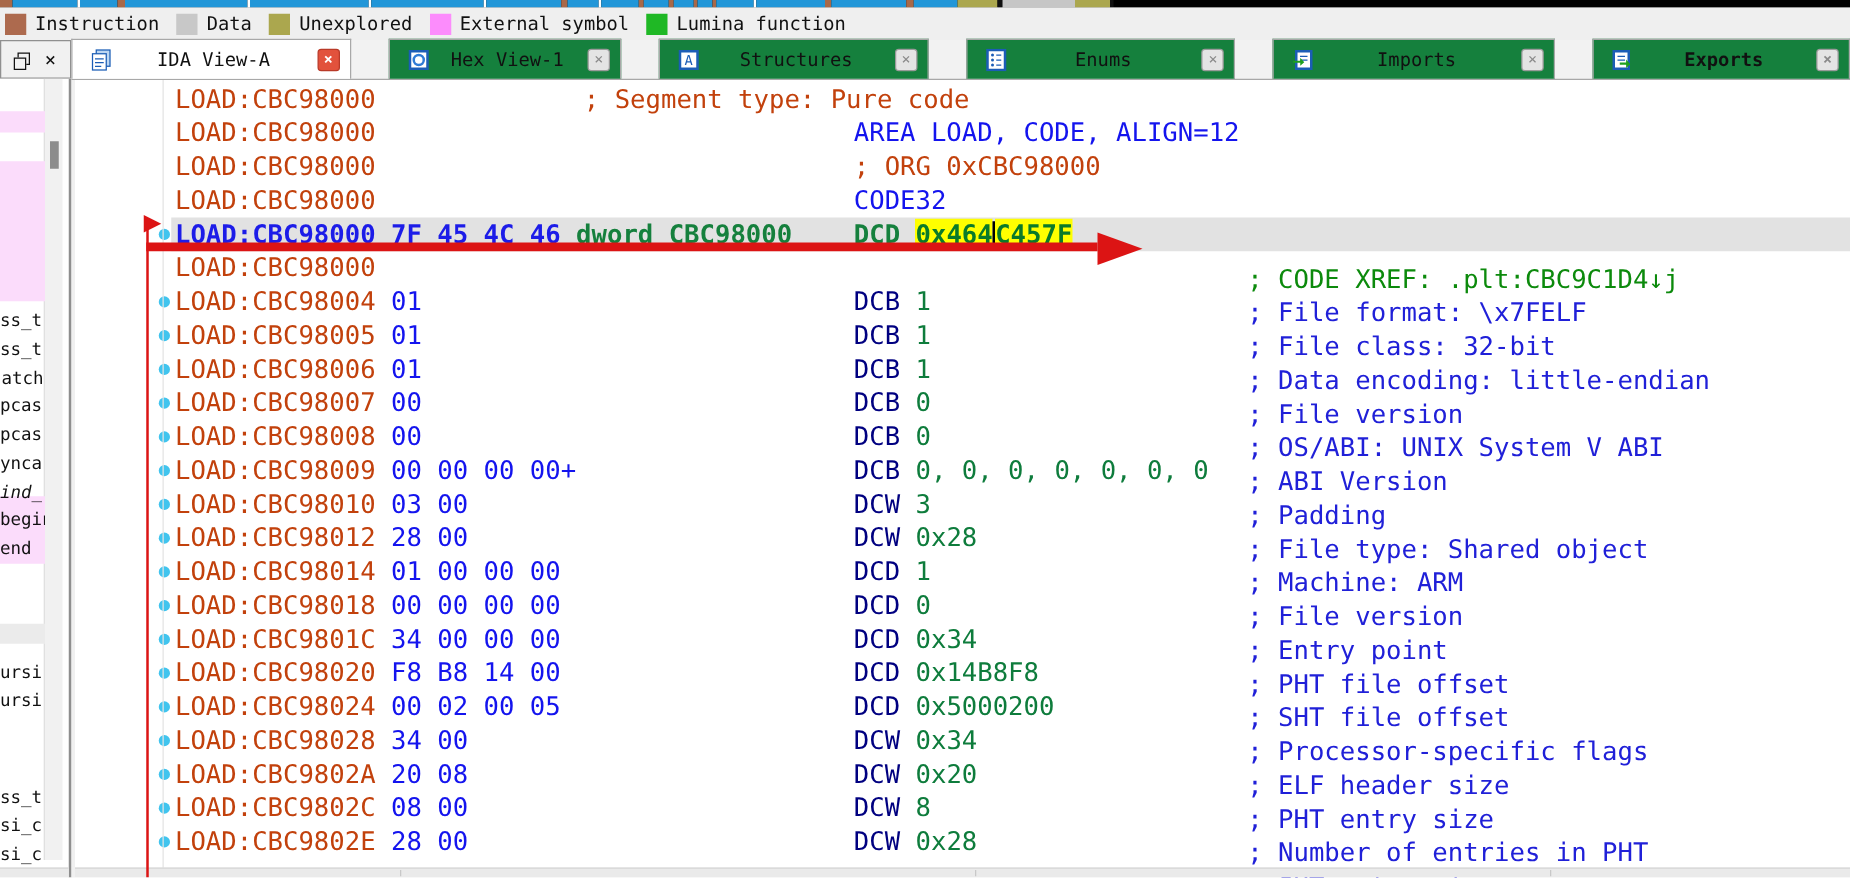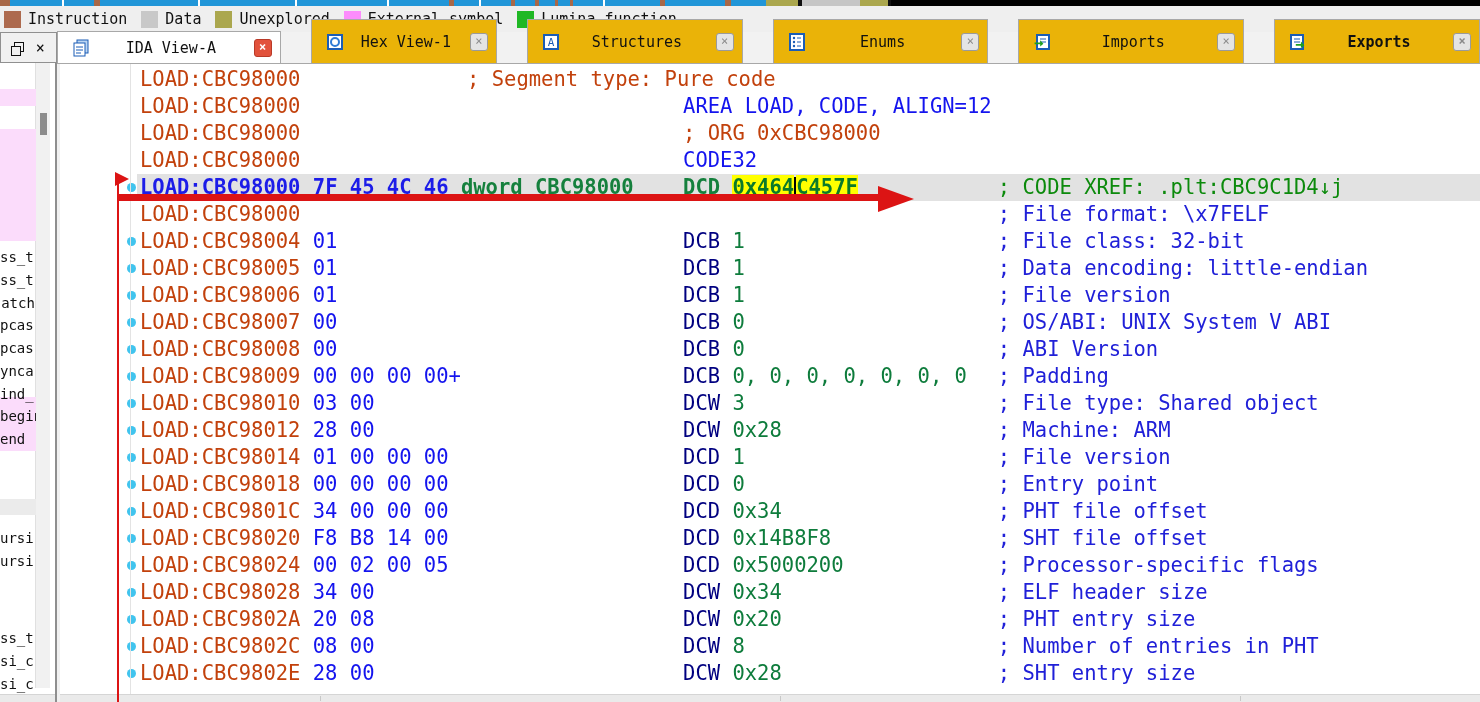--- a/index.html
+++ b/index.html
@@ -22,21 +22,21 @@
              border:1px solid #909090;box-sizing:border-box;display:flex;align-items:center;
              justify-content:space-evenly;}
   .ph-btn{width:16px;height:16px;display:flex;align-items:center;justify-content:center;
           font-size:15px;color:#111;cursor:default;}
   .ph-restore{position:relative;width:12px;height:12px;}
   .ph-restore .r1{position:absolute;left:3px;top:0;width:8px;height:8px;border:1px solid #111;background:#f1f1f1;}
   .ph-restore .r2{position:absolute;left:0;top:4px;width:8px;height:8px;border:1px solid #111;background:#f1f1f1;}
 
   .tabbar{position:absolute;left:57px;top:32px;width:1423px;height:32px;background:#f2f2f2;
           border-bottom:1px solid #a8a8a8;box-sizing:border-box;display:flex;align-items:flex-end;gap:30px;}
-  .tab{height:44px;margin-top:3px;background:#eab308;border:1px solid #a8a8a8;border-bottom:none;
+  .tab{height:32px;margin-top:3px;background:#15803d;border:1px solid #a8a8a8;border-bottom:none;
        box-sizing:border-box;display:flex;align-items:center;padding:0 8px;position:relative;}
   .tab.active{height:32px;margin-top:0;background:#ffffff;z-index:3;}
   .tab .ticon{width:18px;height:18px;margin:0 10px 0 6px;flex:0 0 auto;}
   .tab .tlabel{font-size:15px;color:#111;white-space:pre;flex:1;text-align:center;}
   .tab .tclose{width:16px;height:16px;margin-left:12px;border-radius:3px;font-size:12px;line-height:15px;
                text-align:center;flex:0 0 auto;}
   .tclose.red{background:#e2523c;border:1px solid #b93a28;color:#fff;font-weight:bold;}
   .tclose.gray{background:#e4e4e4;border:1px solid #9a9a9a;color:#8a8a8a;}
 
   
@@ -52,21 +52,21 @@
   .listing{position:absolute;left:60px;top:64px;width:1420px;height:638px;background:#ffffff;
            font-size:20.5px;overflow:hidden;padding-top:2px;}
   .lrow{position:relative;height:27px;line-height:27px;white-space:pre;}
   .hlband{position:absolute;left:77px;right:0;top:0;bottom:0;background:#e2e2e2;}
   .dot{position:absolute;left:67px;top:9px;width:9px;height:9px;border-radius:50%;background:#41c4ee;}
   .c-addr{position:absolute;left:80px;}
   .c-bytes{position:absolute;left:calc(80px + 14ch);}
   .c-name{position:absolute;left:calc(80px + 26ch);}
   .c-mid{position:absolute;left:calc(80px + 26.5ch);}
   .c-dir{position:absolute;left:calc(80px + 44ch);}
-  .c-cmt{position:absolute;left:calc(80px + 69.5ch);}
+  .c-cmt{position:absolute;left:calc(80px + 69.5ch);margin-top:36px;}
   .gray{color:#c2410c;}
   .blue{color:#1414ee;}
   .navy{color:#000080;}
   .green{color:#0e7c3c;}
   .cmtblue{color:#2020d8;}
   .cmtgreen{color:#0c8a0c;}
   .hlb{font-weight:bold;color:#1c1ce8;}
   .hlnavy{font-weight:bold;color:#15803d;}
   .yellowhl{background:#ffff00;font-weight:bold;color:#0a7a2a;}
   .cursor{display:inline-block;width:2px;height:20px;background:#000;vertical-align:-3px;}
@@ -231,21 +231,21 @@
 <div class="fnitem" style="top: 26px; height: 17px; background: rgb(251, 220, 251);"></div>
     <div class="fnitem" style="top: 66px; height: 112px; background: rgb(251, 220, 251);"></div>
     <div class="fnitem" style="top: 334px; height: 50px; background: rgb(251, 220, 251);"></div>
     <div class="fnitem" style="top: 436px; height: 16px; background: rgb(235, 235, 235);"></div>
     <div class="fnitem" style="top: 183px;">ss_t</div>
     <div class="fnitem" style="top: 206px;">ss_t</div>
     <div class="fnitem" style="top: 229px; text-align: center;">atch</div>
     <div class="fnitem" style="top: 251px;">pcas</div>
     <div class="fnitem" style="top: 274px;">pcas</div>
     <div class="fnitem" style="top: 297px;">ynca</div>
-    <div class="fnitem" style="top: 320px;">ind_</div>
+    <div class="fnitem" style="top: 320px; font-style: italic;">ind_</div>
     <div class="fnitem" style="top: 342px; background: rgb(251, 220, 251);">begin</div>
     <div class="fnitem" style="top: 365px; background: rgb(251, 220, 251);">end</div>
     <div class="fnitem" style="top: 464px;">ursi</div>
     <div class="fnitem" style="top: 487px;">ursi</div>
     <div class="fnitem" style="top: 564px;">ss_t</div>
     <div class="fnitem" style="top: 587px;">si_c</div>
     <div class="fnitem" style="top: 610px;">si_c</div>
   </div>
 
 <div class="listing" id="listing">

